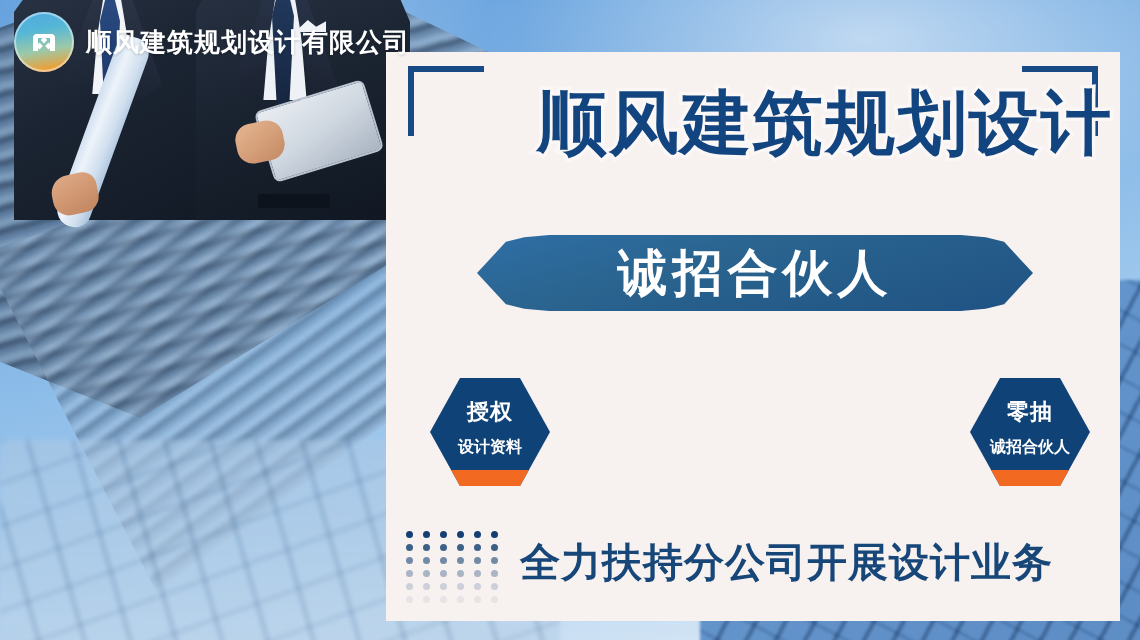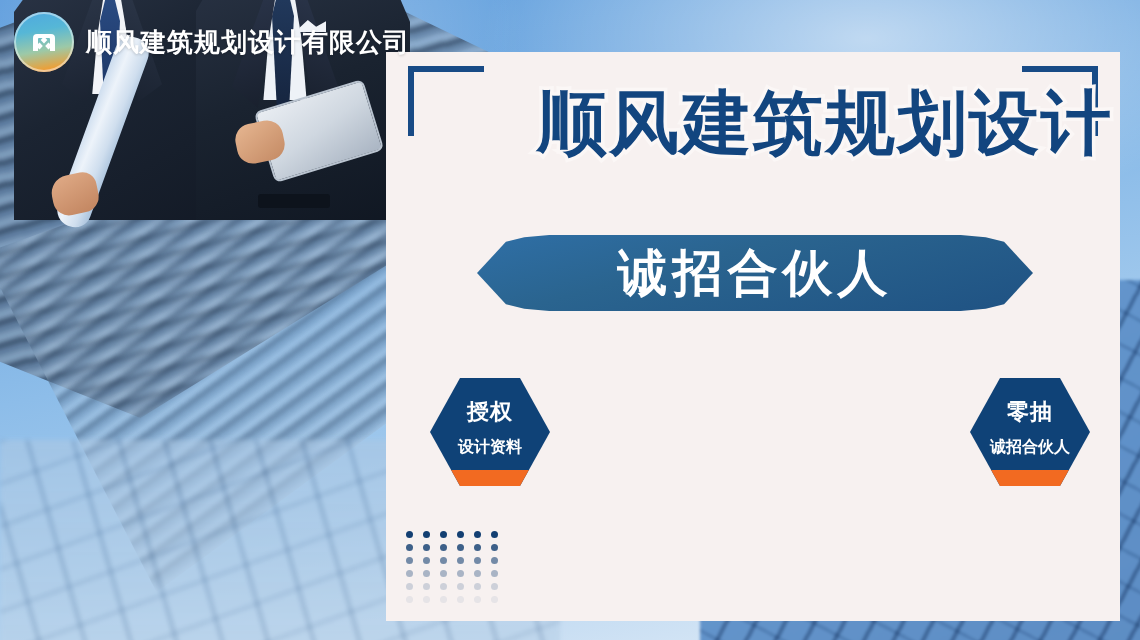--- a/index.html
+++ b/index.html
@@ -513,20 +513,21 @@
       <i style="opacity: 0.18;"></i>
       <i style="opacity: 0.18;"></i>
       <i style="opacity: 0.07;"></i>
       <i style="opacity: 0.07;"></i>
       <i style="opacity: 0.07;"></i>
       <i style="opacity: 0.07;"></i>
       <i style="opacity: 0.07;"></i>
       <i style="opacity: 0.07;"></i>
     </div>
 
+  <div class="tagline">全力扶持分公司开展设计业务</div>
 
   <div class="header">
     <div class="logo-mark">
       <svg width="38" height="38" viewBox="0 0 38 38" aria-hidden="true">
         <path d="M8 28 L8 15 Q8 11 12 11 L26 11 Q30 11 30 15 L30 28 L25 28 L25 16 Q25 15 24 15 L14 15 Q13 15 13 16 L13 28 Z" fill="#ffffff"></path>
         <path d="M19 13.5 L22.3 17 L19 20.5 L15.7 17 Z" fill="#ffffff"></path>
         <path d="M14.5 19.5 L17.8 23 L14.5 26.5 L11.2 23 Z" fill="#ffffff"></path>
         <path d="M23.5 19.5 L26.8 23 L23.5 26.5 L20.2 23 Z" fill="#ffffff"></path>
       </svg>
     </div>

